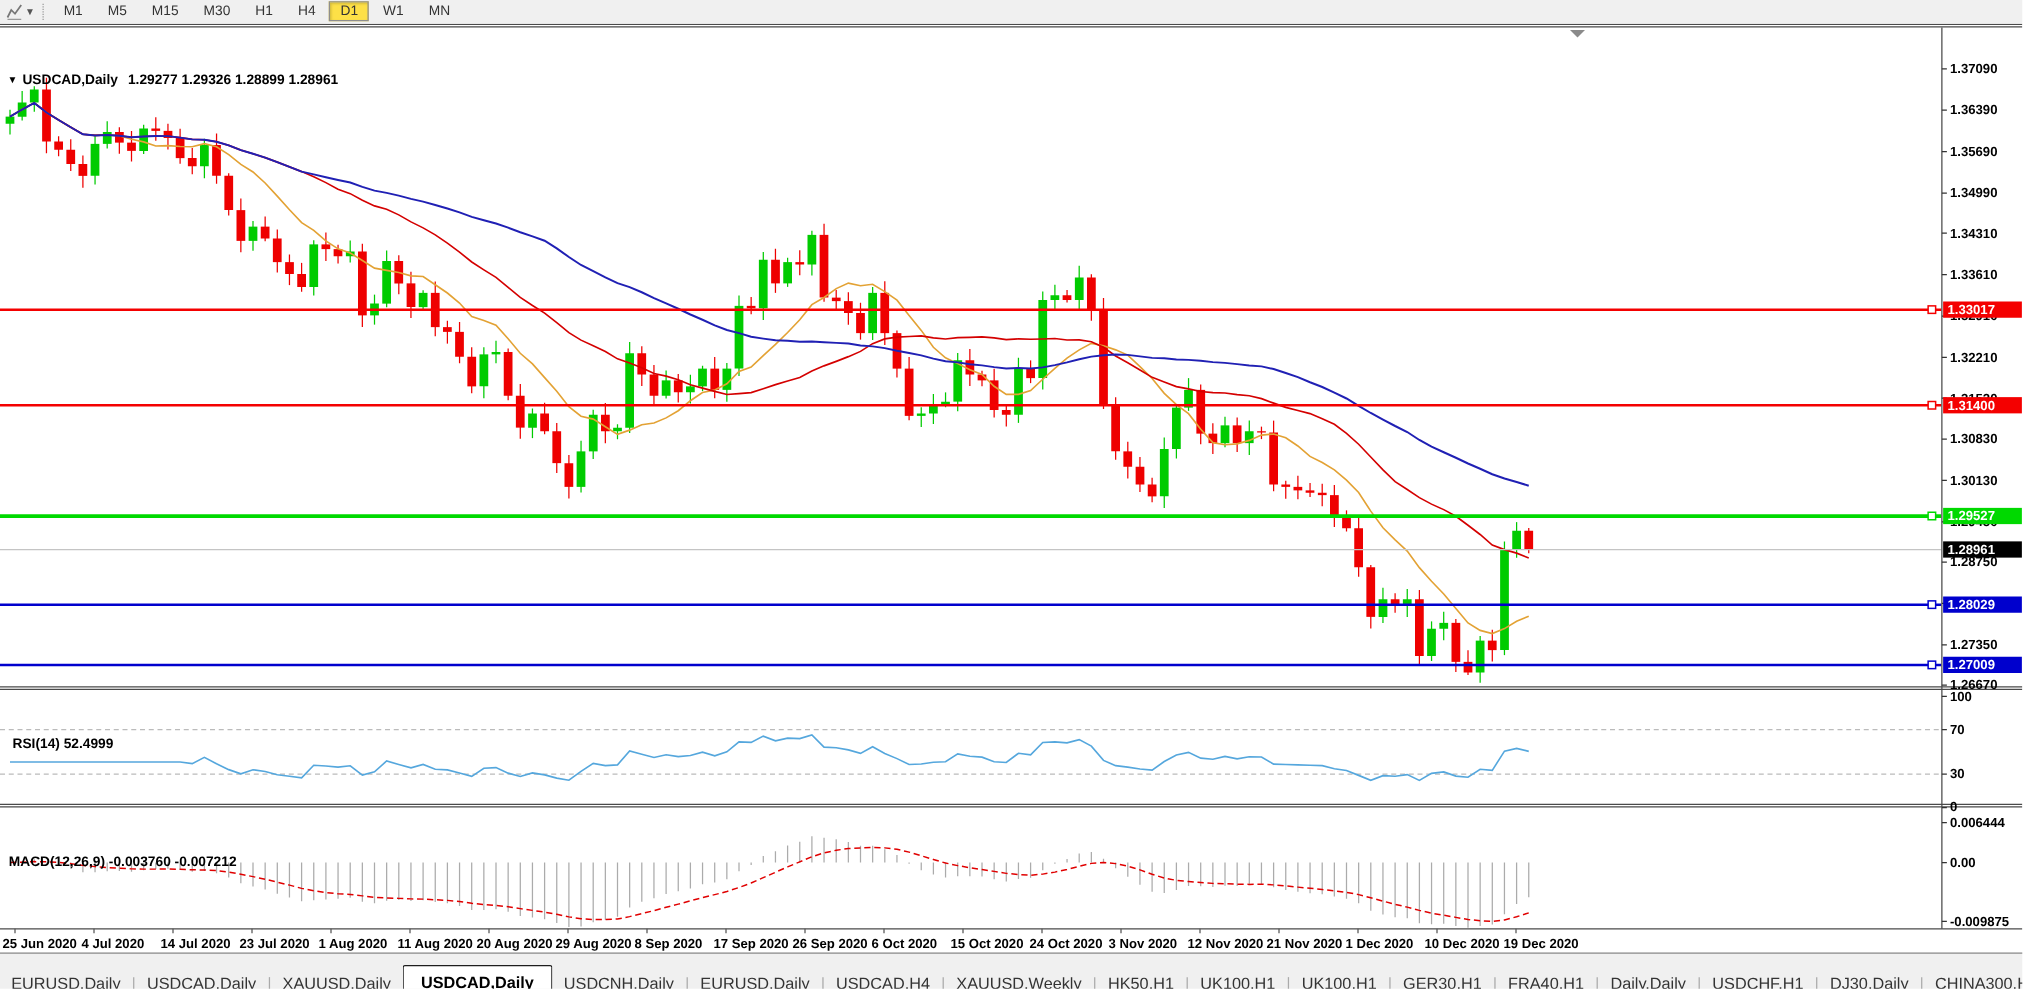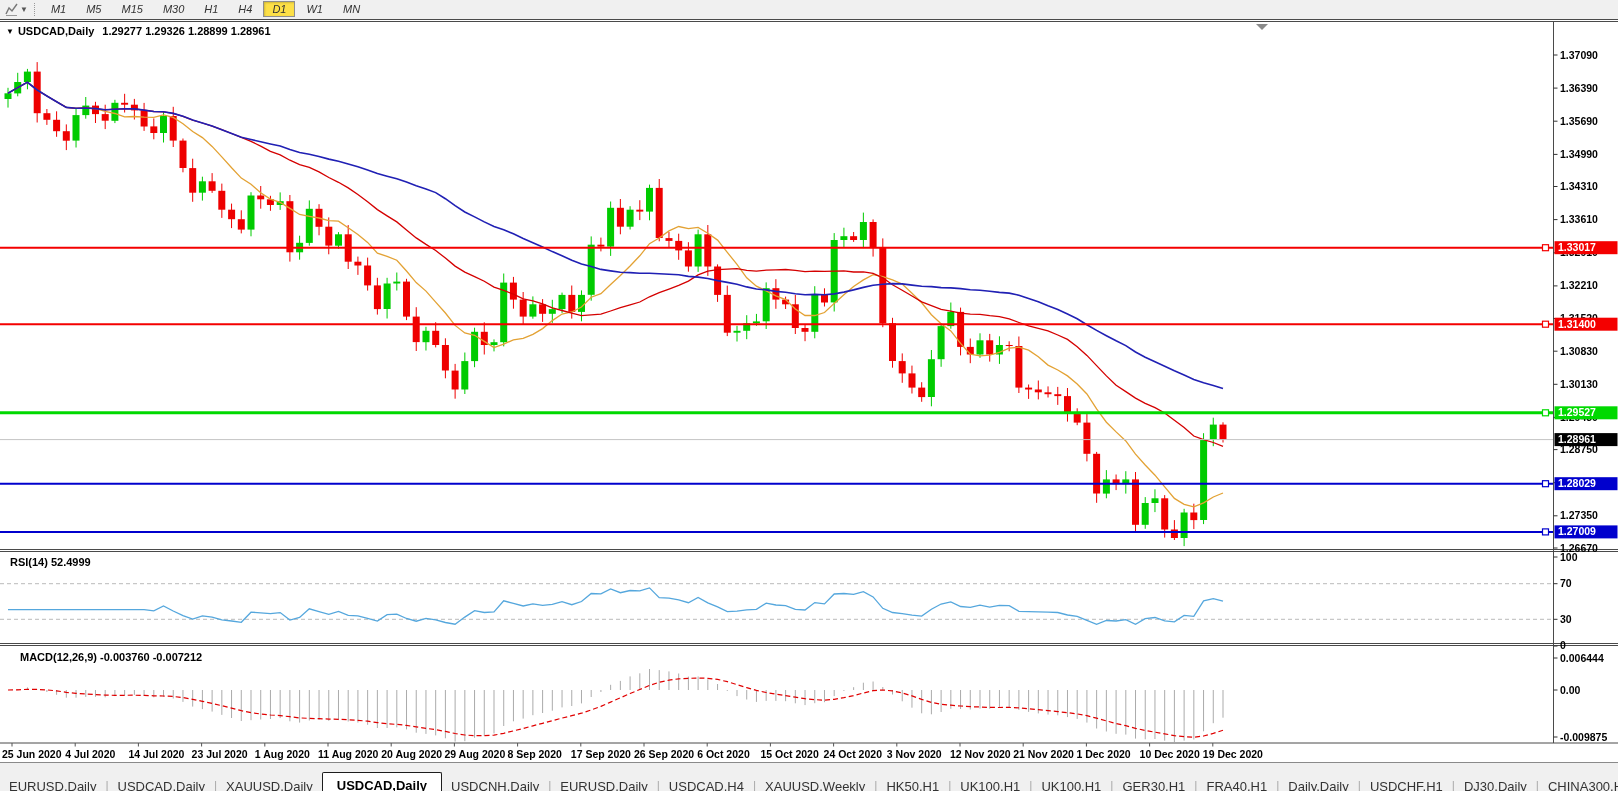--- a/index.html
+++ b/index.html
@@ -4,24 +4,24 @@
 <style>
   html,body{margin:0;padding:0;background:#fff;width:1618px;height:791px;overflow:hidden;
     font-family:"Liberation Sans",sans-serif;}
   #stage{position:relative;width:1618px;height:791px;background:#fff;}
   
   .toolbar{position:absolute;top:0;left:0;width:1618px;height:19px;background:#f0f0f0;
     display:flex;align-items:center;font-size:11px;color:#333;box-sizing:border-box;padding-left:3px;}
   .tb-icon{display:inline-flex;align-items:center;margin:0 1px 0 2px;}
   .tb-caret{font-size:8px;color:#555;margin:0 4px 0 1px;}
   .tb-grip{height:13px;border-left:1px dotted #999;margin:0 6px 0 2px;}
-  .tf-btn{padding:1px 8px;margin:0 1px;border:1px solid transparent;line-height:13px;cursor:default;font-style:italic;}
+  .tf-btn{padding:1px 8px;margin:0 1px;border:1px solid transparent;line-height:13px;cursor:default;}
   .tf-btn.active{border:1px solid #8e8e8e;background:#fde047;box-shadow:inset 1px 1px 2px rgba(0,0,0,.18);}
   
-  .panel-title{position:absolute;font-size:11px;font-weight:600;color:#000;z-index:6;pointer-events:none;white-space:nowrap;}
+  .panel-title{position:absolute;font-size:11px;font-weight:600;color:#000;z-index:6;pointer-events:none;white-space:nowrap;margin-top:33px;}
   .panel-title .tri{font-size:8px;margin-right:4px;vertical-align:1px;}
   .panel-title .gap{margin-left:8px;}
   #plot{position:absolute;left:0;top:19px;z-index:1;}
   svg text{font-family:"Liberation Sans",sans-serif;}
   
   .tabbar{position:absolute;left:0;top:762px;width:1618px;height:38px;background:#f0f0f0;
     border-top:1px solid #8a8a8a;box-sizing:border-box;display:flex;align-items:flex-end;
     overflow:hidden;z-index:7;}
   .tab{font-size:13px;color:#333;padding:4px 9px 6px 9px;white-space:nowrap;cursor:default;}
   .tab.active{background:#fff;border:1px solid #1d1d1d;border-bottom:none;border-radius:2px 2px 0 0;
@@ -42,21 +42,21 @@
     </span>
     <span class="tb-caret">▼</span>
     <span class="tb-grip"></span>
     <span id="tf-buttons"><span class="tf-btn">M1</span><span class="tf-btn">M5</span><span class="tf-btn">M15</span><span class="tf-btn">M30</span><span class="tf-btn">H1</span><span class="tf-btn">H4</span><span class="tf-btn active">D1</span><span class="tf-btn">W1</span><span class="tf-btn">MN</span></span>
   </div>
 
   <div class="panel-title" style="left:6px;top:25px;">
     <span class="tri">▼</span><span>USDCAD,Daily</span><span class="gap">1.29277 1.29326 1.28899 1.28961</span>
   </div>
   <div class="panel-title" style="left:10px;top:556px;">RSI(14) 52.4999</div>
-  <div class="panel-title" style="left:20px;top:651px;">MACD(12,26,9) -0.003760 -0.007212</div>
+  <div class="panel-title" style="left:7px;top:651px;">MACD(12,26,9) -0.003760 -0.007212</div>
 
   <svg id="plot" width="1618" height="744">
       <line x1="0" y1="0.5" x2="1618" y2="0.5" stroke="#4a4a4a" stroke-width="1"></line>
       <line x1="0" y1="2.5" x2="1618" y2="2.5" stroke="#4a4a4a" stroke-width="1"></line>
       <line x1="0" y1="530.5" x2="1618" y2="530.5" stroke="#4a4a4a" stroke-width="1"></line>
       <line x1="0" y1="532.5" x2="1618" y2="532.5" stroke="#4a4a4a" stroke-width="1"></line>
       <line x1="0" y1="624.5" x2="1618" y2="624.5" stroke="#4a4a4a" stroke-width="1"></line>
       <line x1="0" y1="626.5" x2="1618" y2="626.5" stroke="#4a4a4a" stroke-width="1"></line>
       <line x1="0" y1="724" x2="1618" y2="724" stroke="#4a4a4a" stroke-width="1"></line>
       <line x1="8" y1="68.8" x2="8" y2="88.6" stroke="#00cb00" stroke-width="1"></line>

